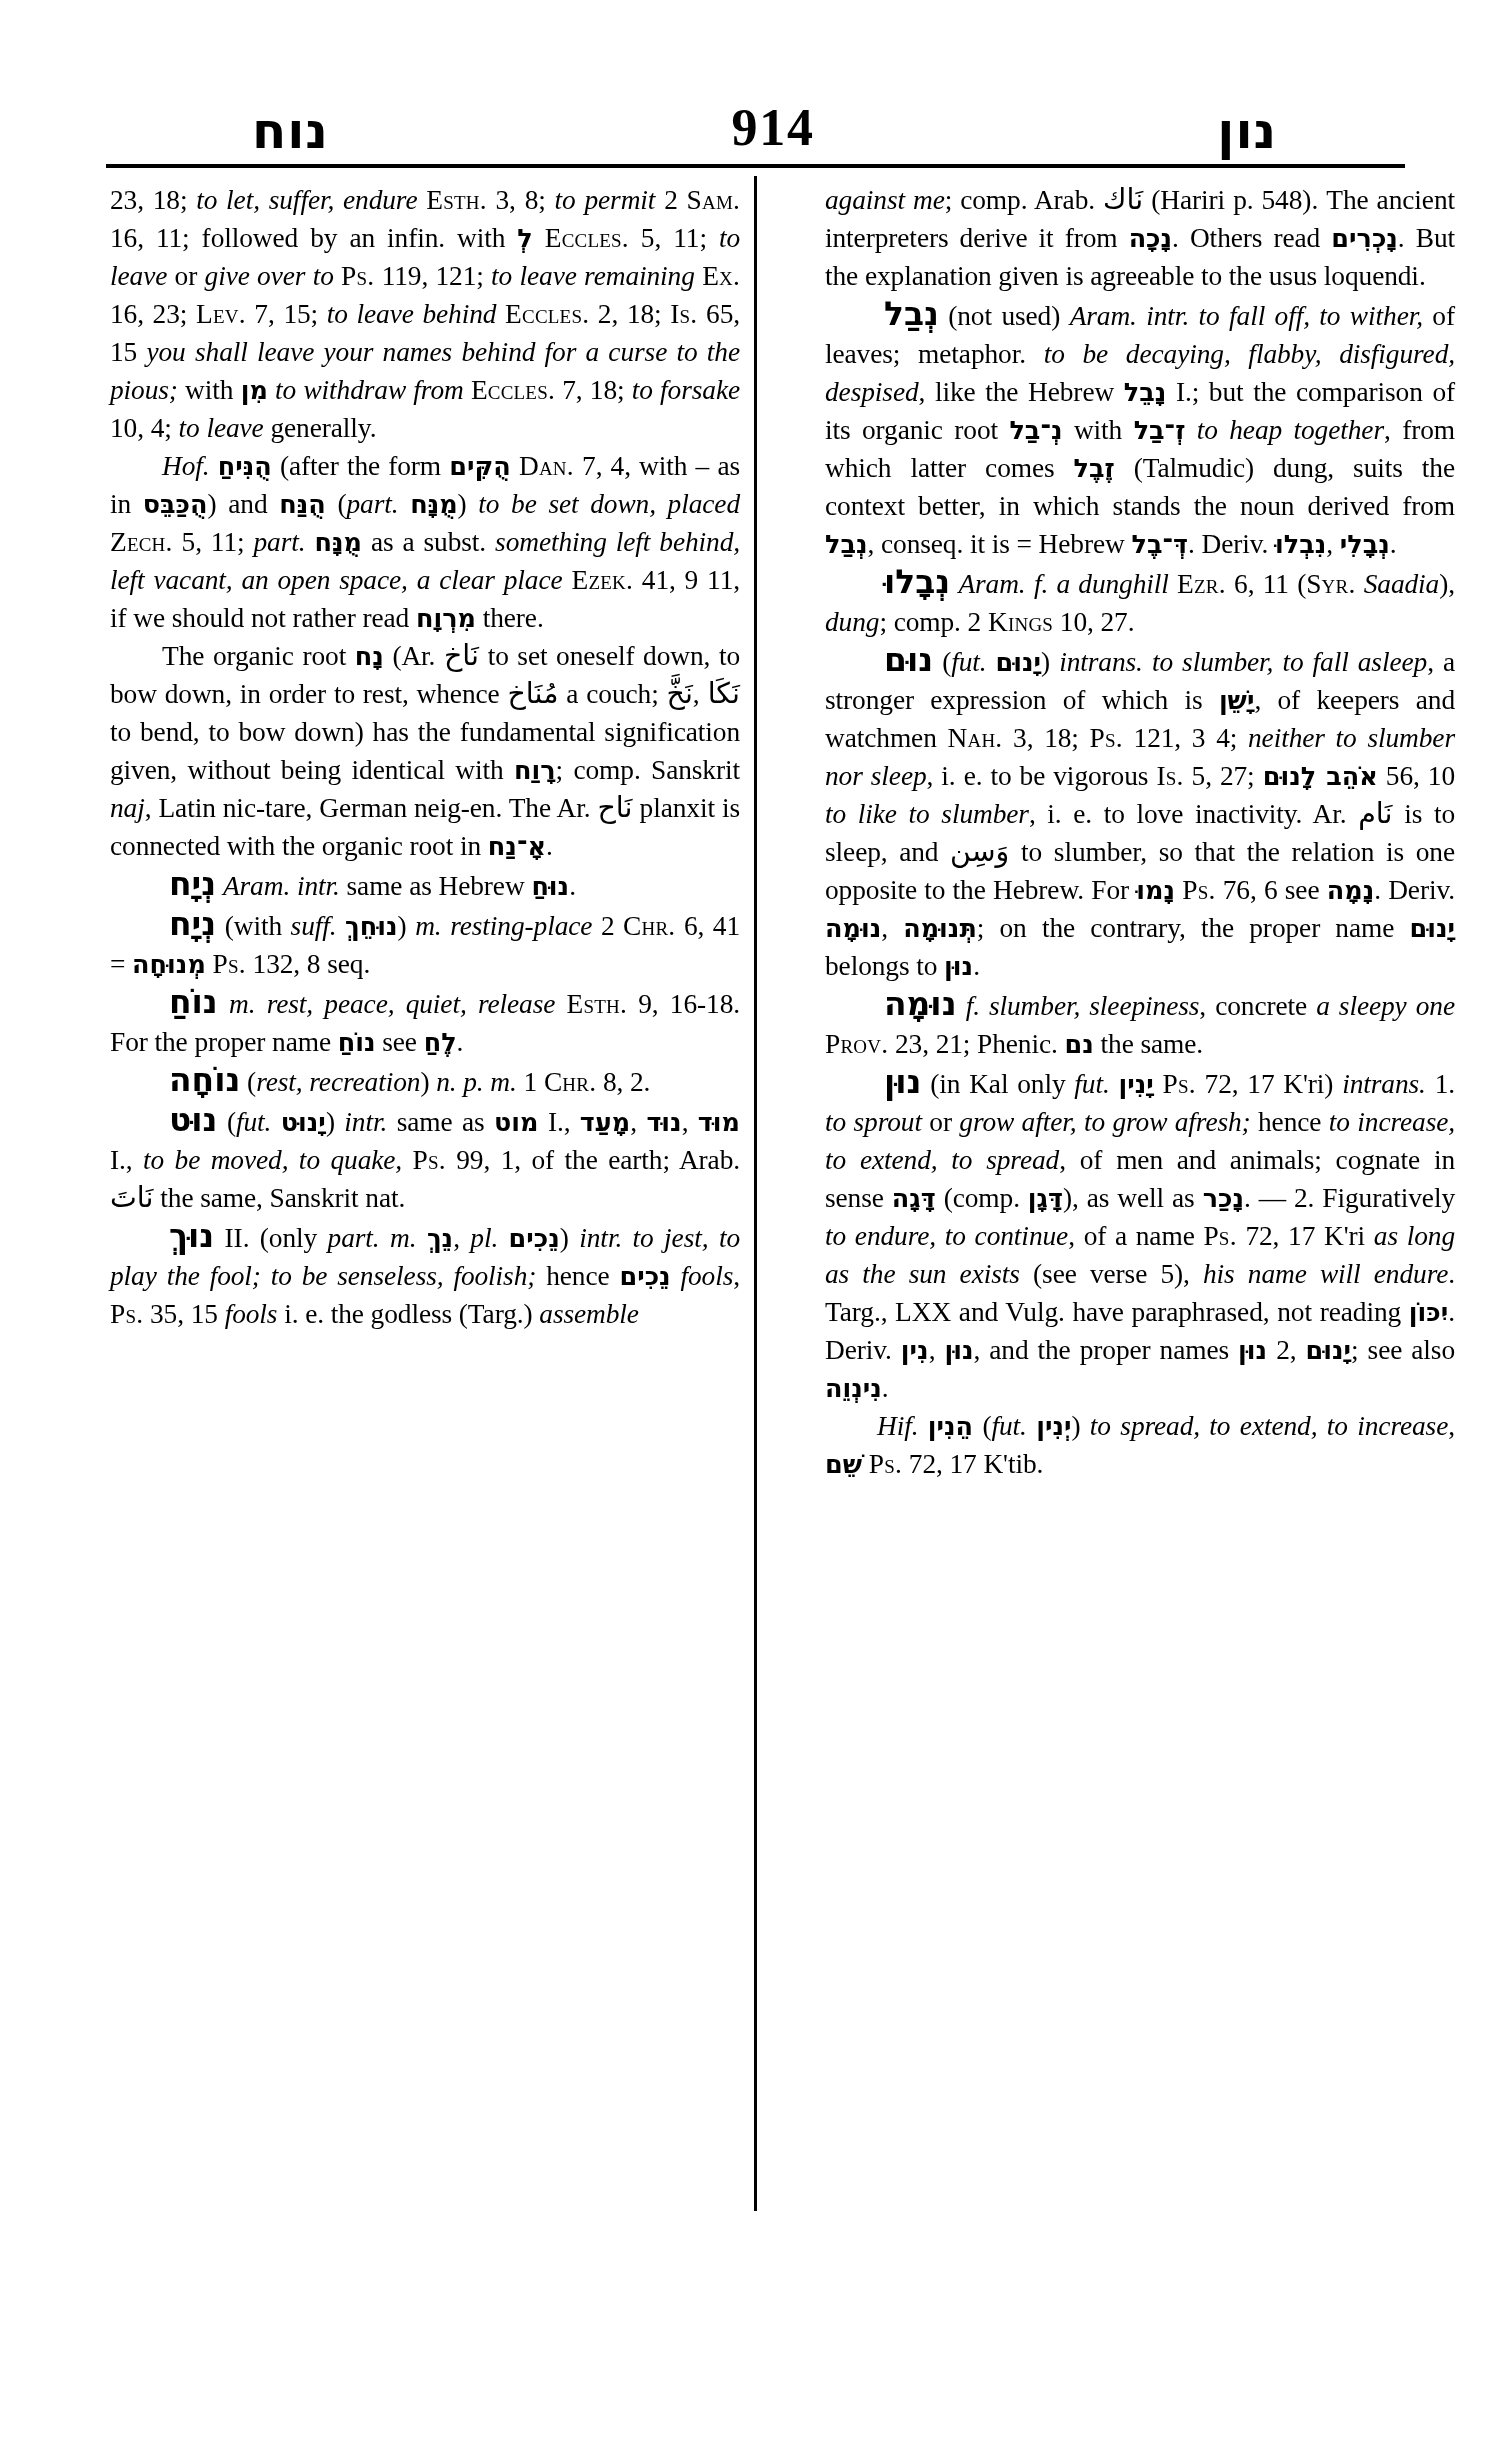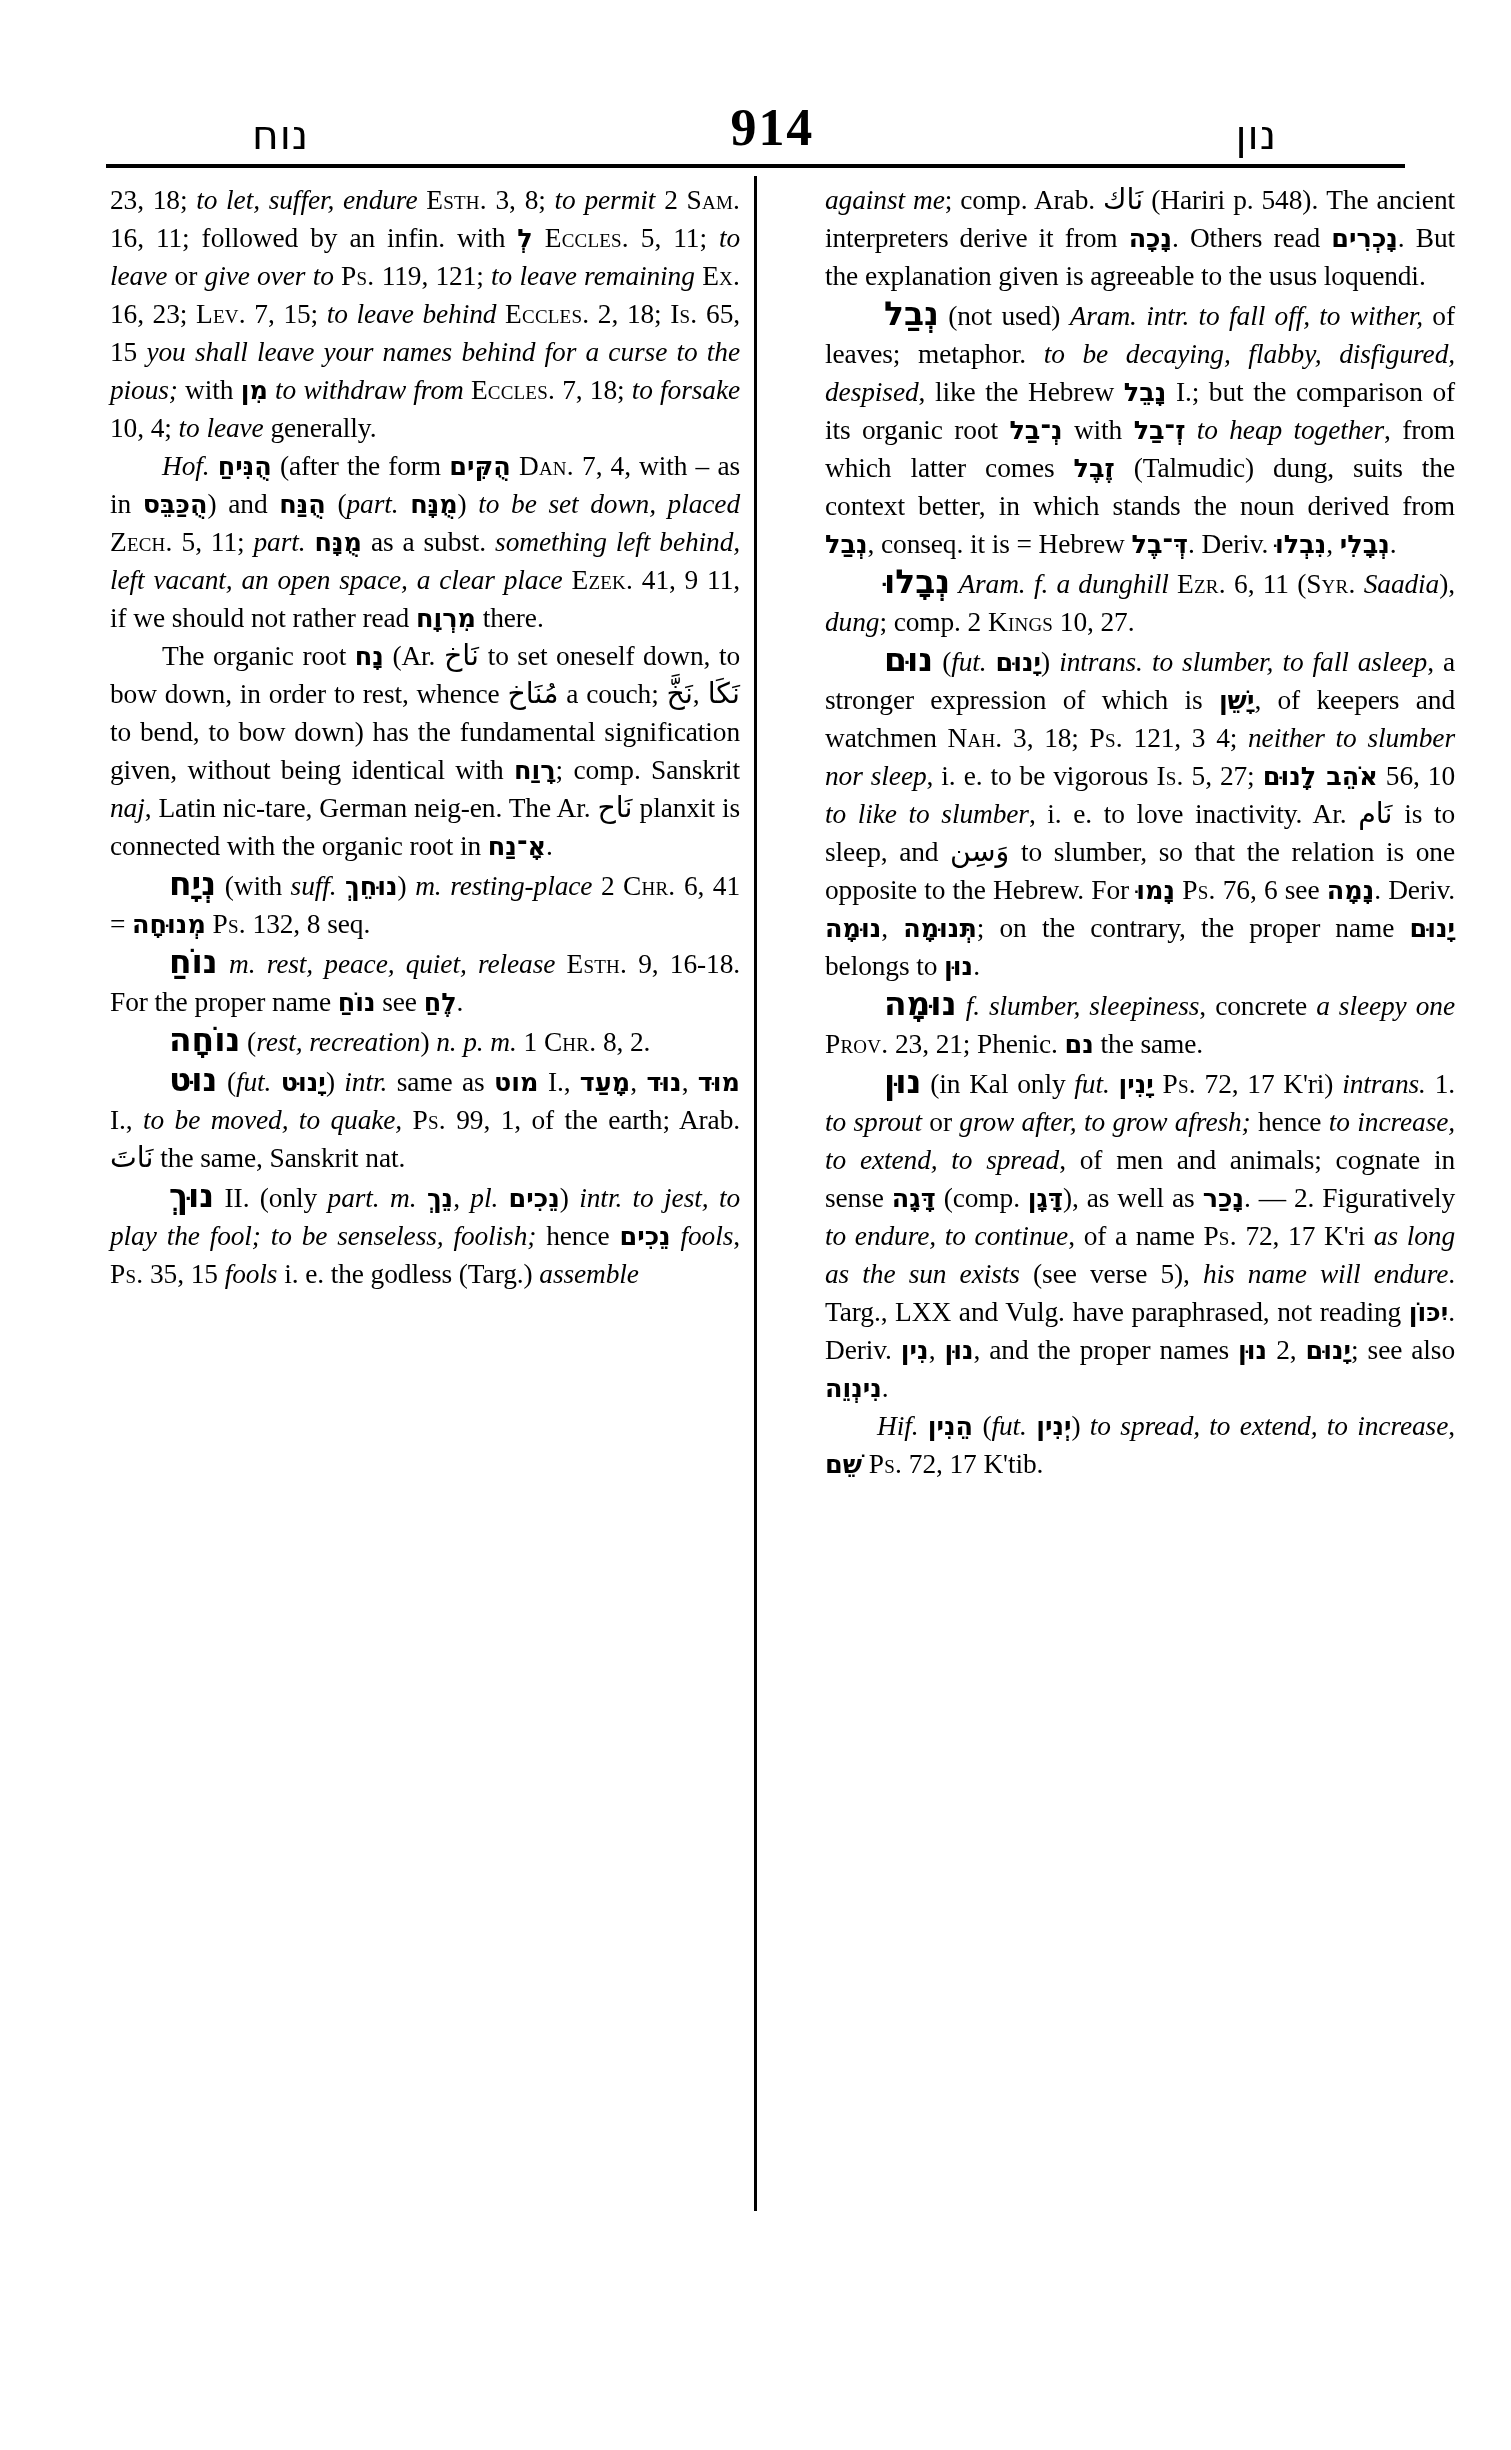--- a/index.html
+++ b/index.html
@@ -27,22 +27,22 @@
     left: 108px;
     top: 86px;
     width: 1295px;
     height: 70px;
     display: flex;
     align-items: flex-end;
     justify-content: space-between;
   }
   .run-head-heb {
     font-family: "DejaVu Sans", sans-serif;
-    font-size: 41px;
-    font-weight: 400;
+    font-size: 50px;
+    font-weight: 700;
     line-height: 1;
     letter-spacing: 0.9px;
   }
   #head-left { padding-left: 144px; }
   #head-right { padding-right: 126px; }
   #page-number {
     font-size: 52px;
     font-weight: 700;
     letter-spacing: 1.8px;
     line-height: 1;
@@ -134,20 +134,23 @@
     </p>
 
     <p class="para indent">
       <span class="it">Hof.</span> <span class="heb">הֻנִּיחַ</span> (after the form <span class="heb">הֻקִּים</span> <span class="sc">Dan.</span> 7, 4, with – as in <span class="heb">הֻכַּבֵּס</span>) and <span class="heb">הֻנַּח</span> (<span class="it">part.</span> <span class="heb">מֻנָּח</span>) <span class="it">to be set down, placed</span> <span class="sc">Zech.</span> 5, 11; <span class="it">part.</span> <span class="heb">מֻנָּח</span> as a subst. <span class="it">something left behind, left vacant, an open space, a clear place</span> <span class="sc">Ezek.</span> 41, 9 11, if we should not rather read <span class="heb">מִרְוָח</span> there.
     </p>
 
     <p class="para indent">
       The organic root <span class="heb">נָח</span> (Ar. <span class="arb">نَاخ</span> to set oneself down, to bow down, in order to rest, whence <span class="arb">مُنَاخ</span> a couch; <span class="arb">نَخَّ</span>, <span class="arb">نَكَا</span> to bend, to bow down) has the fundamental signification given, without being identical with <span class="heb">רָוַח</span>; comp. Sanskrit <span class="it">naj</span>, Latin nic-tare, German neig-en. The Ar. <span class="arb">نَاح</span> planxit is connected with the organic root in <span class="heb">אָ־נַח</span>.
     </p>
 
+    <p class="para entry-start">
+      <span class="heb-lemma">נְיָח</span> <span class="it">Aram. intr.</span> same as Hebrew <span class="heb">נוּחַ</span>.
+    </p>
 
     <p class="para entry-start">
       <span class="heb-lemma">נְיָח</span> (with <span class="it">suff.</span> <span class="heb">נוּחֵךְ</span>) <span class="it">m. resting-place</span> 2 <span class="sc">Chr.</span> 6, 41 = <span class="heb">מְנוּחָה</span> <span class="sc">Ps.</span> 132, 8 seq.
     </p>
 
     <p class="para entry-start">
       <span class="heb-lemma">נוֹחַ</span> <span class="it">m. rest, peace, quiet, release</span> <span class="sc">Esth.</span> 9, 16-18. For the proper name <span class="heb">נוֹחַ</span> see <span class="heb">לֶחַ</span>.
     </p>
 
     <p class="para entry-start">

